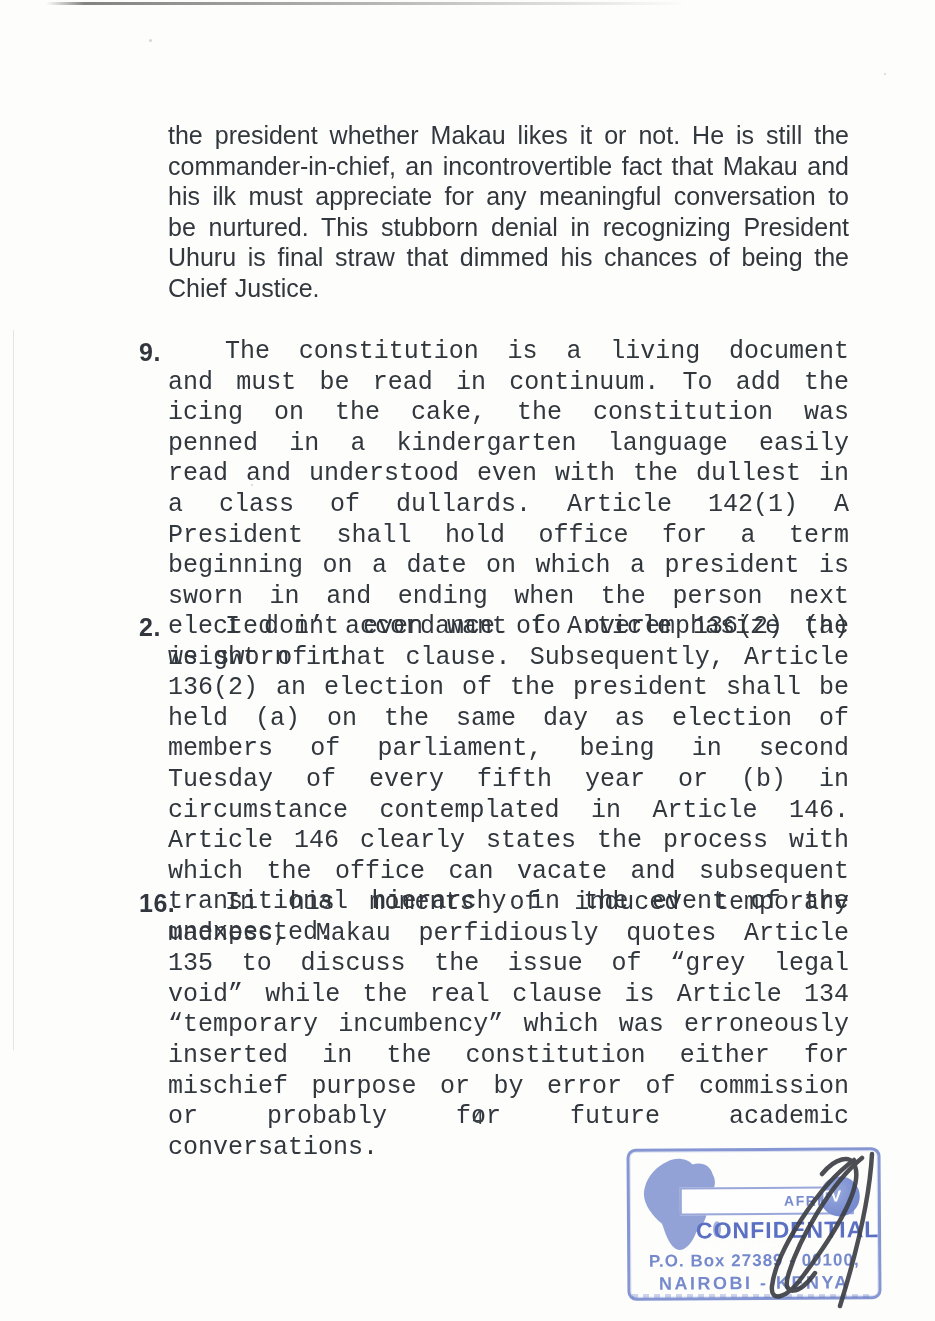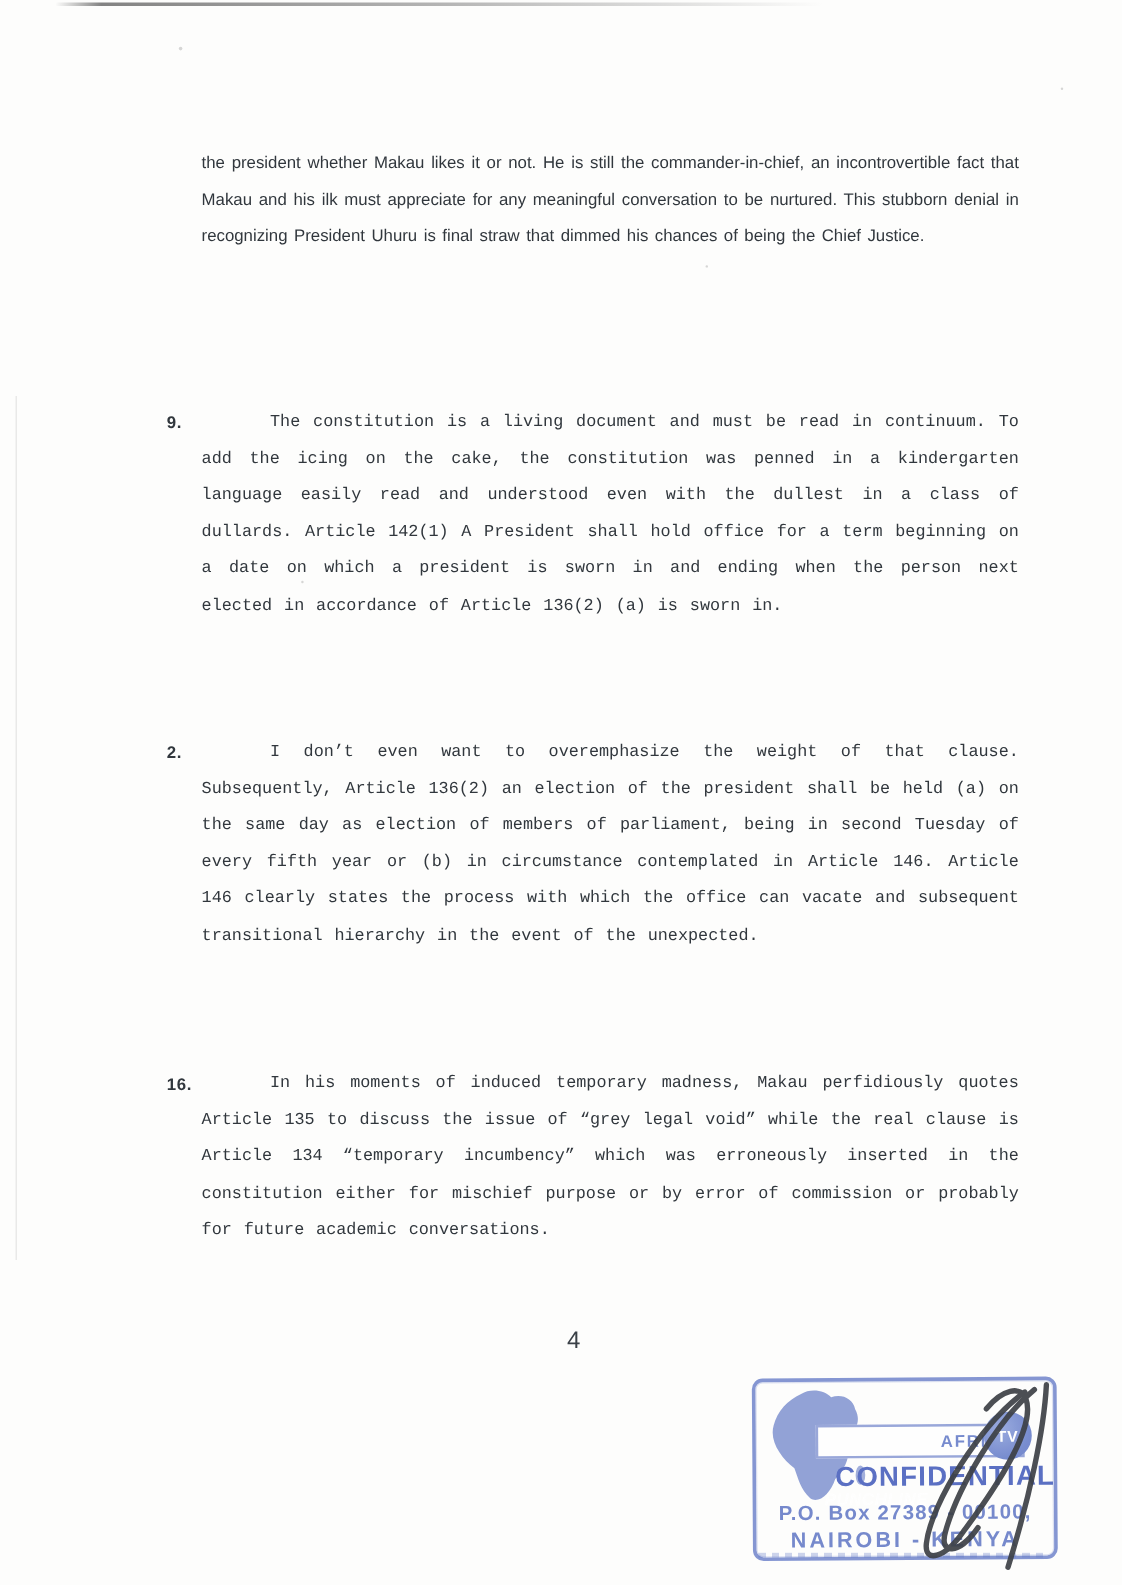--- a/index.html
+++ b/index.html
@@ -14,21 +14,21 @@
       rgba(120,120,120,.55) 50%,rgba(150,150,150,.3) 80%,rgba(180,180,180,0));
   }
   .left-edge{
     position:absolute;left:13px;top:330px;width:1px;height:720px;
     background:rgba(170,170,170,.28);
   }
   .speck{position:absolute;background:rgba(140,140,140,.35);border-radius:50%;}
   
   .para{
     position:absolute;left:168px;width:681px;color:#31373d;
-    font-size:14px;line-height:30.6px;text-align:justify;word-spacing:1.5px;
+    font-size:25px;line-height:30.6px;text-align:justify;word-spacing:1.5px;
   }
   .para .num{
     position:absolute;left:-29px;top:0;font-weight:700;letter-spacing:.5px;
   }
   .para.indent .txt{display:block;text-indent:57px;font-family:Liberation Mono, monospace;}
   .pagenum{
     position:absolute;top:1106px;left:460px;width:36px;text-align:center;
     color:#3a4047;font-size:20px;
   }
   
@@ -51,21 +51,21 @@
     background:#c2410c;color:#fff;font-weight:700;font-style:italic;
     font-size:14px;line-height:24px;padding:0 5px;letter-spacing:.5px;white-space:nowrap;margin-top:48px;
   }
   .logobox .afr{
     color:#6d83cb;font-weight:700;font-size:14px;line-height:24px;
     padding:0 6px;letter-spacing:1.5px;white-space:nowrap;
   }
   .tvglobe{
     position:absolute;left:190px;top:26px;width:40px;height:40px;border-radius:50%;
     background:radial-gradient(circle at 35% 35%,#93a5dd,#6d83cb 70%);z-index:3;
-    color:#fff;font-weight:700;font-size:13px;display:flex;align-items:center;justify-content:center;
+    color:#fff;font-weight:700;font-size:16px;display:flex;align-items:center;justify-content:flex-start;
     letter-spacing:1px;
   }
   .conf{
     position:absolute;left:66px;top:66px;z-index:2;color:#4f66bf;font-weight:700;
     font-size:23px;letter-spacing:1px;white-space:nowrap;
   }
   .pobox{
     position:absolute;left:10px;top:100px;width:228px;text-align:center;z-index:2;
     color:#6c81c9;font-weight:700;font-size:17px;letter-spacing:1px;white-space:nowrap;
   }

